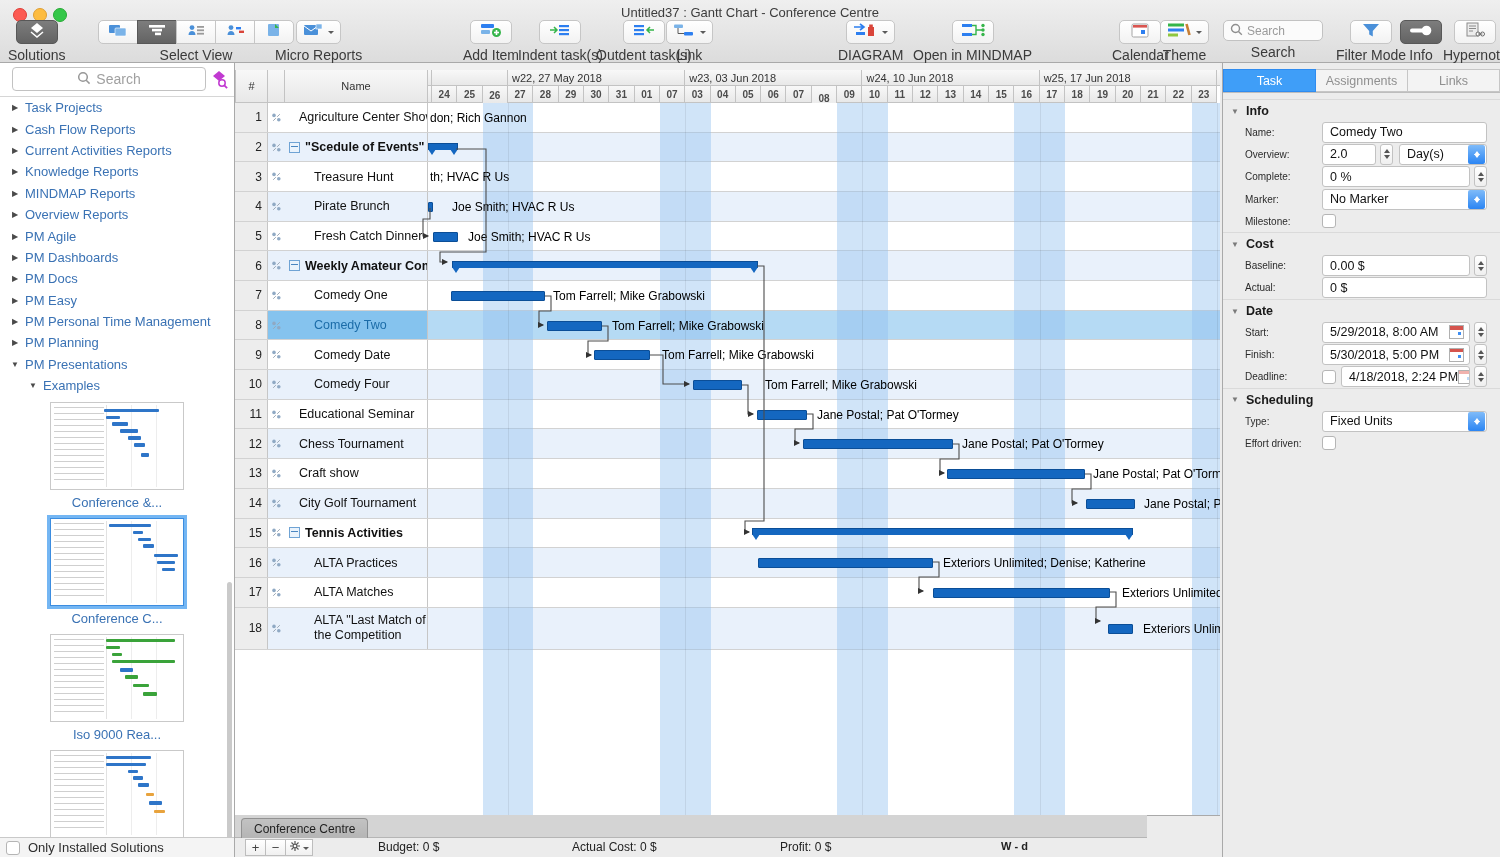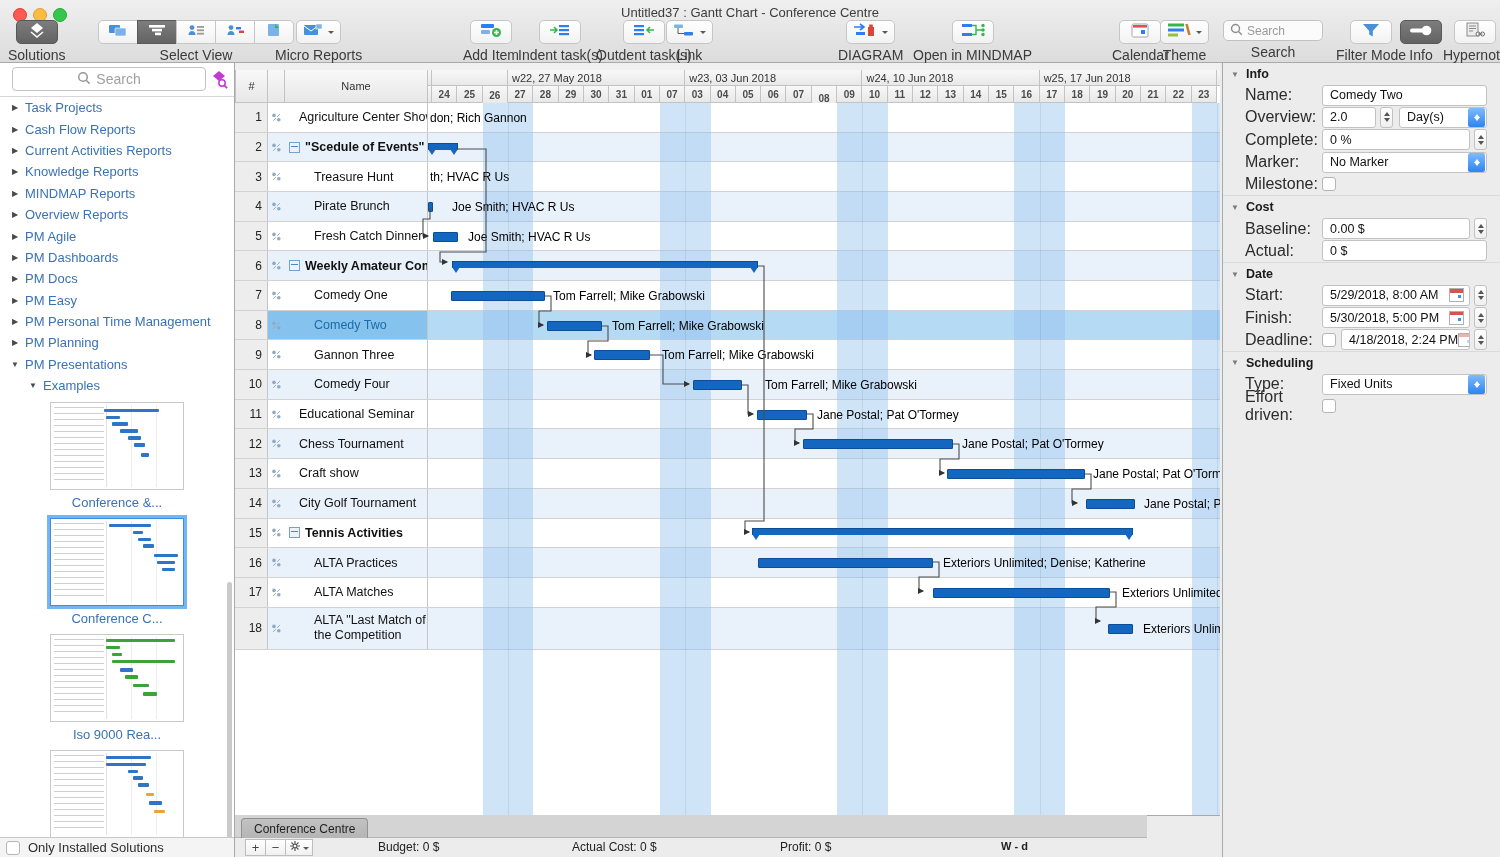--- a/index.html
+++ b/index.html
@@ -76,21 +76,21 @@
   .panel{position:absolute;left:1222px;top:62px;width:278px;bottom:0;background:#ececec;border-left:1px solid #a9a9a9;box-sizing:border-box;z-index:20}
   .ptabs{display:flex;margin:7px 0 6px;border-bottom:1px solid #bdbdbd}
   .ptab{flex:1;height:23px;display:flex;align-items:center;justify-content:center;font-size:12.5px;color:#8f8f8f;
     background:#f3f3f3;border:1px solid #c6c6c6;border-left:none;box-sizing:border-box}
   .ptab:first-child{border-left:1px solid #c6c6c6}
   .ptab.on{background:#3f9ef8;color:#fff;border-color:#2f8cf0}
   .psec{display:flex;align-items:center;padding:4px 0 3px 8px;border-top:1px solid #dadada}
   .psec .tri{font-size:8px;color:#7a7a7a}
   .psec .st{font-weight:bold;font-size:12.5px;color:#1a1a1a;margin-left:7px}
   .prow{display:flex;align-items:center;height:22.3px;padding:0 13px 0 22px}
-  .plbl{width:77px;font-size:16px;color:#2b2b2b;flex:0 0 auto}
+  .plbl{width:77px;font-size:10px;color:#2b2b2b;flex:0 0 auto}
   .pfield{flex:1;height:21px;background:#fff;border:1px solid #c2c2c2;border-radius:3px;display:flex;align-items:center;
     padding-left:7px;font-size:12.5px;color:#111;box-sizing:border-box;min-width:0;overflow:hidden;white-space:nowrap}
   .cap{width:17px;height:19px;margin-left:auto;border-radius:2px;background:linear-gradient(#7fbbf9,#2b85f3);
     display:flex;flex-direction:column;align-items:center;justify-content:center;gap:1px;flex:0 0 auto;margin-right:1px}
   .cap i,.stp i{width:0;height:0;border:3px solid transparent;display:block}
   .cap .up{border-bottom:4px solid #fff;margin-bottom:-1px}
   .cap .dn{border-top:4px solid #fff;margin-top:-1px}
   .stp{width:13px;height:21px;border:1px solid #c2c2c2;border-radius:3px;background:linear-gradient(#fff,#efefef);
     display:flex;flex-direction:column;align-items:center;justify-content:center;margin-left:4px;box-sizing:border-box;flex:0 0 auto}
   .stp .up{border-bottom:4px solid #555;margin-bottom:1px}
@@ -626,21 +626,21 @@
     <div class="grow" style="top:278.44px;height:29.68px;background:#fff">
             <div class="gnum">9</div>
             <div class="gico" style="background:#fff">
               <svg width="11" height="11">
           <path d="M2.2 8.8l2.6-2.6M6.2 4.8l2.6-2.6" stroke="#9aa7b5" stroke-width="1"></path>
           <circle cx="3" cy="3.4" r="1.8" fill="#8fa9c4"></circle>
           <circle cx="7.8" cy="7.8" r="1.8" fill="#8fa9c4"></circle>
         </svg>
             </div>
             <div class="gname" style="padding-left:29px;background:#fff">
-              <span>Gannon Three</span>
+              <span>Comedy Date</span>
             </div>
           </div>
     <div class="grow" style="top:308.12px;height:29.68px;background:#e9f1fb">
             <div class="gnum">10</div>
             <div class="gico" style="background:#e9f1fb">
               <svg width="11" height="11">
           <path d="M2.2 8.8l2.6-2.6M6.2 4.8l2.6-2.6" stroke="#9aa7b5" stroke-width="1"></path>
           <circle cx="3" cy="3.4" r="1.8" fill="#8fa9c4"></circle>
           <circle cx="7.8" cy="7.8" r="1.8" fill="#8fa9c4"></circle>
         </svg>
@@ -815,20 +815,25 @@
       <path d="M507,323 L513,323 L513,352 L518,352" fill="none" stroke="#4d4d4d" stroke-width="1.1" marker-end="url(#arr)"></path>
       <path d="M572,352 L578,352 L578,367 L560,367 L560,381 L564,381" fill="none" stroke="#4d4d4d" stroke-width="1.1" marker-end="url(#arr)"></path>
       <path d="M718,382 L724,382 L724,397 L705,397 L705,411 L709,411" fill="none" stroke="#4d4d4d" stroke-width="1.1" marker-end="url(#arr)"></path>
       <path d="M850,412 L856,412 L856,427 L837,427 L837,441 L842,441" fill="none" stroke="#4d4d4d" stroke-width="1.1" marker-end="url(#arr)"></path>
       <path d="M698,500 L704,500 L704,515 L684,515 L684,529 L688,529" fill="none" stroke="#4d4d4d" stroke-width="1.1" marker-end="url(#arr)"></path>
       <path d="M875,530 L881,530 L881,545 L861,545 L861,559 L865,559" fill="none" stroke="#4d4d4d" stroke-width="1.1" marker-end="url(#arr)"></path>
     </svg>
   </div>
 
 <div class="panel">
+  <div class="ptabs">
+    <div class="ptab on">Task</div>
+    <div class="ptab">Assignments</div>
+    <div class="ptab">Links</div>
+  </div>
   <div id="psections">
       <div class="psec">
             <span class="tri">▼</span>
             <span class="st">Info</span>
       </div>
       <div class="prow">
               <span class="plbl">Name:</span>
         <span class="pfield">Comedy Two</span>
       </div>
       <div class="prow">

